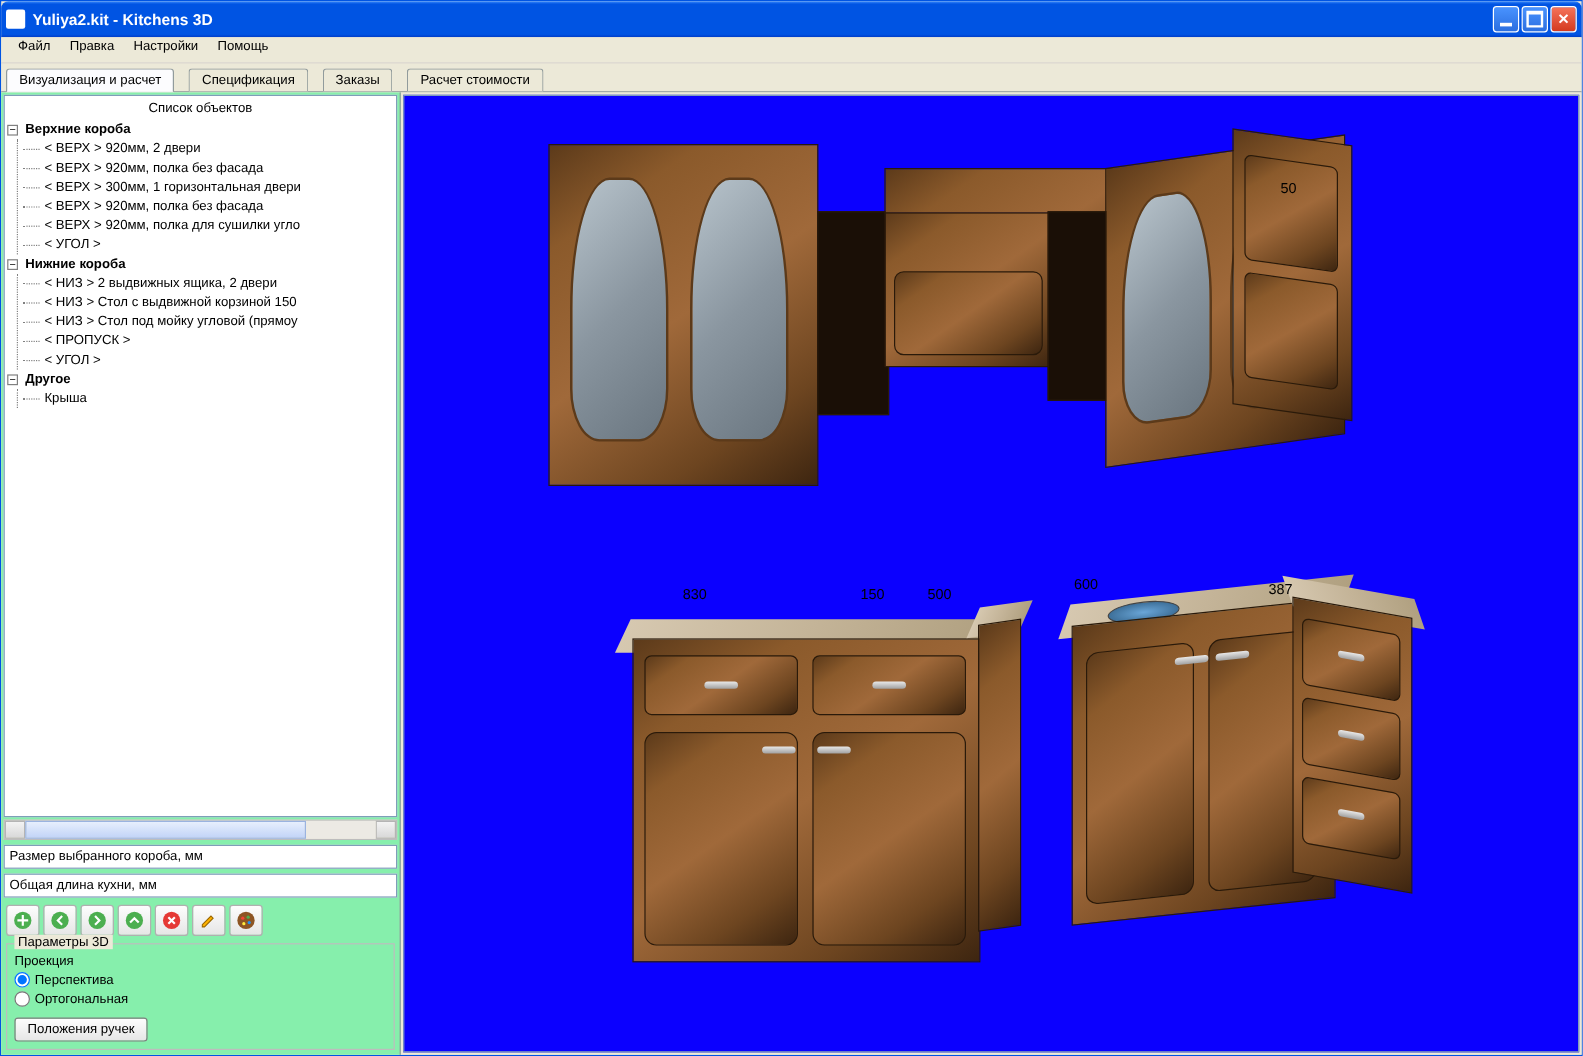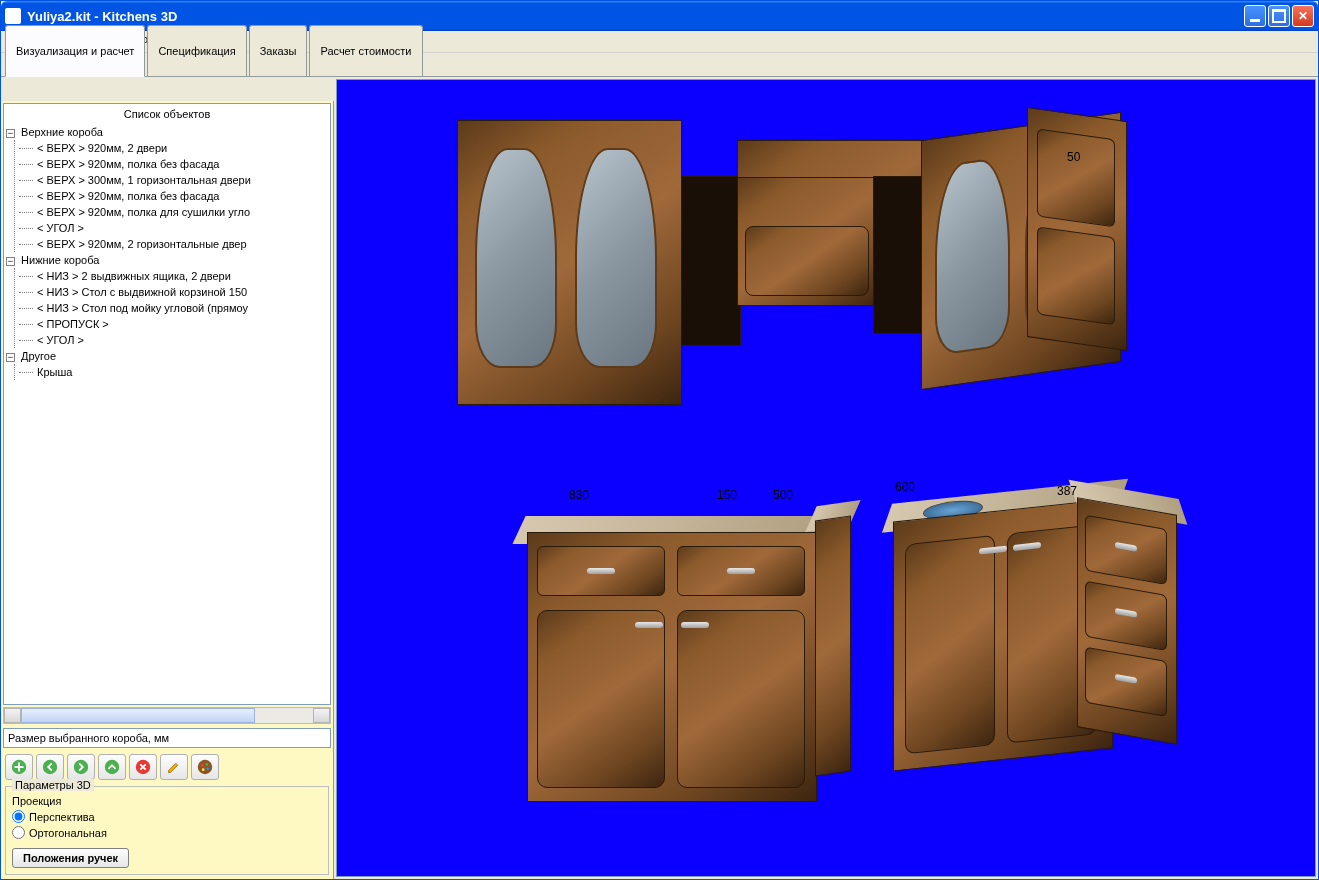--- a/index.html
+++ b/index.html
@@ -15,54 +15,54 @@
 .tb-min, .tb-max { background: linear-gradient(to bottom, #4993ff, #2c6fe0); }
 .tb-close { background: linear-gradient(to bottom, #f5735a, #d43a1f); }
 .tb-min::before { content: ""; width: 10px; height: 3px; background: #fff; margin-top: 8px; }
 .tb-max::before { content: ""; width: 10px; height: 9px; border: 2px solid #fff; border-top-width: 3px; }
 .tb-close::before { content: "✕"; font-size: 12px; }
 
 .menubar { height: 22px; background: #ece9d8; display: flex; padding: 0 6px; border-bottom: 1px solid #d6d3ce; }
 .menu-item { padding: 2px 8px; cursor: pointer; }
 
 .tabbar { height: 24px; background: #ece9d8; display: flex; align-items: flex-end; padding: 0 4px; border-bottom: 1px solid #919b9c; }
-.tab { padding: 19px 10px; background: #ece9d8; border: 1px solid #919b9c; border-bottom: none; margin-right: 2px; border-radius: 3px 3px 0 0; cursor: pointer; position: relative; }
+.tab { padding: 3px 10px; background: #ece9d8; border: 1px solid #919b9c; border-bottom: none; margin-right: 12px; border-radius: 3px 3px 0 0; cursor: pointer; position: relative; }
 .tab.active { background: #fcfcfe; border-bottom: 1px solid #fcfcfe; margin-bottom: -1px; z-index: 2; }
 
 .content { flex: 1; display: flex; background: #ece9d8; }
 
-.sidebar { width: 333px; display: flex; flex-direction: column; border-right: 1px solid #919b9c; background: #fef9c3; margin-top: 24px; }
+.sidebar { width: 333px; display: flex; flex-direction: column; border-right: 1px solid #919b9c; background: #86efac; }
 .tree-panel { flex: 1; background: #fff; border: 1px solid #7f9db9; margin: 2px; overflow-y: auto; overflow-x: hidden; padding: 2px; }
 .tree-header { text-align: center; padding: 2px 0 4px 0; background: #fff; }
 .tree-node { white-space: nowrap; line-height: 16px; }
 .tree-toggle { display: inline-block; width: 9px; height: 9px; border: 1px solid #808080; text-align: center; line-height: 7px; font-size: 9px; margin-right: 3px; cursor: pointer; vertical-align: middle; background: #fff; }
 .tree-children { margin-left: 8px; border-left: 1px dotted #808080; padding-left: 4px; }
 .tree-leaf { padding-left: 18px; position: relative; cursor: pointer; }
 .tree-leaf::before { content: ""; position: absolute; left: 0; top: 8px; width: 14px; border-top: 1px dotted #808080; }
-.tree-cat { cursor: pointer; }
+.tree-cat { cursor: pointer; font-weight: bold; }
 
 .hscroll { height: 17px; background: #ece9d8; border: 1px solid #bdbdbd; margin: 0 2px 2px 2px; position: relative; display: flex; }
 .hscroll-btn { width: 17px; height: 15px; background: linear-gradient(#f3f3f3, #d8d8d8); border: 1px solid #b4b4b4; }
 .hscroll-track { flex: 1; background: #eceae4; position: relative; }
 .hscroll-thumb { position: absolute; left: 0; width: 80%; height: 100%; background: linear-gradient(#e7effd, #c2d4f7); border: 1px solid #9ab3e0; }
 
 .text-input { margin: 2px; border: 1px solid #7f9db9; background: #fff; padding: 3px 4px; }
 
 .toolbar { display: flex; gap: 3px; padding: 4px; }
 .tbtn { width: 28px; height: 26px; border: 1px solid #b0b0b0; border-radius: 3px; background: linear-gradient(#fdfdfd, #e6e6e6); display: flex; align-items: center; justify-content: center; cursor: pointer; }
 .tbtn svg { width: 18px; height: 18px; }
 
 .params { border: 1px solid #bdbdbd; margin: 2px 4px 4px 4px; padding: 8px 6px 6px 6px; position: relative; }
 .params-title { position: absolute; top: -8px; left: 6px; background: #ece9d8; padding: 0 3px; }
 .params-row { display: flex; gap: 20px; }
 .params-col { display: flex; flex-direction: column; gap: 3px; }
 .chk { display: flex; align-items: center; gap: 4px; }
 .chk input { width: 13px; height: 13px; }
 .radio { display: flex; align-items: center; gap: 4px; }
-.btn-std { padding: 3px 10px; border: 1px solid #808080; background: linear-gradient(#fdfdfd, #e6e6e6); border-radius: 3px; cursor: pointer; margin-top: 6px; font-weight: bold; }
+.btn-std { padding: 3px 10px; border: 1px solid #808080; background: linear-gradient(#fdfdfd, #e6e6e6); border-radius: 3px; cursor: pointer; margin-top: 6px; }
 
 .viewport { flex: 1; background: #0b00ff; position: relative; margin: 2px; border: 1px solid #7f9db9; overflow: hidden; }
 
 
 .cab { position: absolute; }
 .cab-face { background: linear-gradient(145deg, #5c3a1a 0%, #8b5a2b 20%, #a0693a 50%, #6d4520 80%, #3d2510 100%); border: 1px solid #2a1a0a; }
 .cab-glass { background: linear-gradient(135deg, #b8c4cc 0%, #8a96a0 50%, #6a7680 100%); border: 2px solid #5c3a1a; border-radius: 40% 40% 30% 30% / 50% 50% 20% 20%; }
 .cab-top { background: linear-gradient(90deg, #d6c8b0 0%, #c4b498 50%, #b0a080 100%); }
 .handle { position: absolute; width: 28px; height: 6px; background: linear-gradient(#e8e8e8, #a0a0a0); border-radius: 3px; }
 .dim-label { position: absolute; color: #000; font-size: 12px; font-weight: normal; }
@@ -107,21 +107,20 @@
         <div class="tree-node">
           <span class="tree-toggle">−</span>
           <span class="tree-cat">Верхние короба</span>
           <div class="tree-children">
             <div class="tree-leaf">&lt; ВЕРХ &gt; 920мм, 2 двери</div>
             <div class="tree-leaf">&lt; ВЕРХ &gt; 920мм, полка без фасада</div>
             <div class="tree-leaf">&lt; ВЕРХ &gt; 300мм, 1 горизонтальная двери</div>
             <div class="tree-leaf">&lt; ВЕРХ &gt; 920мм, полка без фасада</div>
             <div class="tree-leaf">&lt; ВЕРХ &gt; 920мм, полка для сушилки угло</div>
             <div class="tree-leaf">&lt; УГОЛ &gt;</div>
-            <div class="tree-leaf">&lt; ВЕРХ &gt; 920мм, 2 горизонтальные двер</div>
           </div>
         </div>
 
         <div class="tree-node">
           <span class="tree-toggle">−</span>
           <span class="tree-cat">Нижние короба</span>
           <div class="tree-children">
             <div class="tree-leaf">&lt; НИЗ &gt; 2 выдвижных ящика, 2 двери</div>
             <div class="tree-leaf">&lt; НИЗ &gt; Стол с выдвижной корзиной 150</div>
             <div class="tree-leaf">&lt; НИЗ &gt; Стол под мойку угловой (прямоу</div>
@@ -141,20 +140,21 @@
 
       <div class="hscroll">
         <div class="hscroll-btn"></div>
         <div class="hscroll-track">
             <div class="hscroll-thumb"></div>
           </div>
         <div class="hscroll-btn"></div>
       </div>
 
       <input class="text-input" value="Размер выбранного короба, мм" style="">
+      <input class="text-input" value="Общая длина кухни, мм" style="">
 
       <div class="toolbar">
         <div class="tbtn">
             <svg viewBox="0 0 20 20">
               <circle cx="10" cy="10" r="8" fill="#4caf50"></circle>
               <path d="M10 5v10M5 10h10" stroke="#fff" stroke-width="2"></path>
             </svg>
           </div>
         <div class="tbtn">
             <svg viewBox="0 0 20 20">

